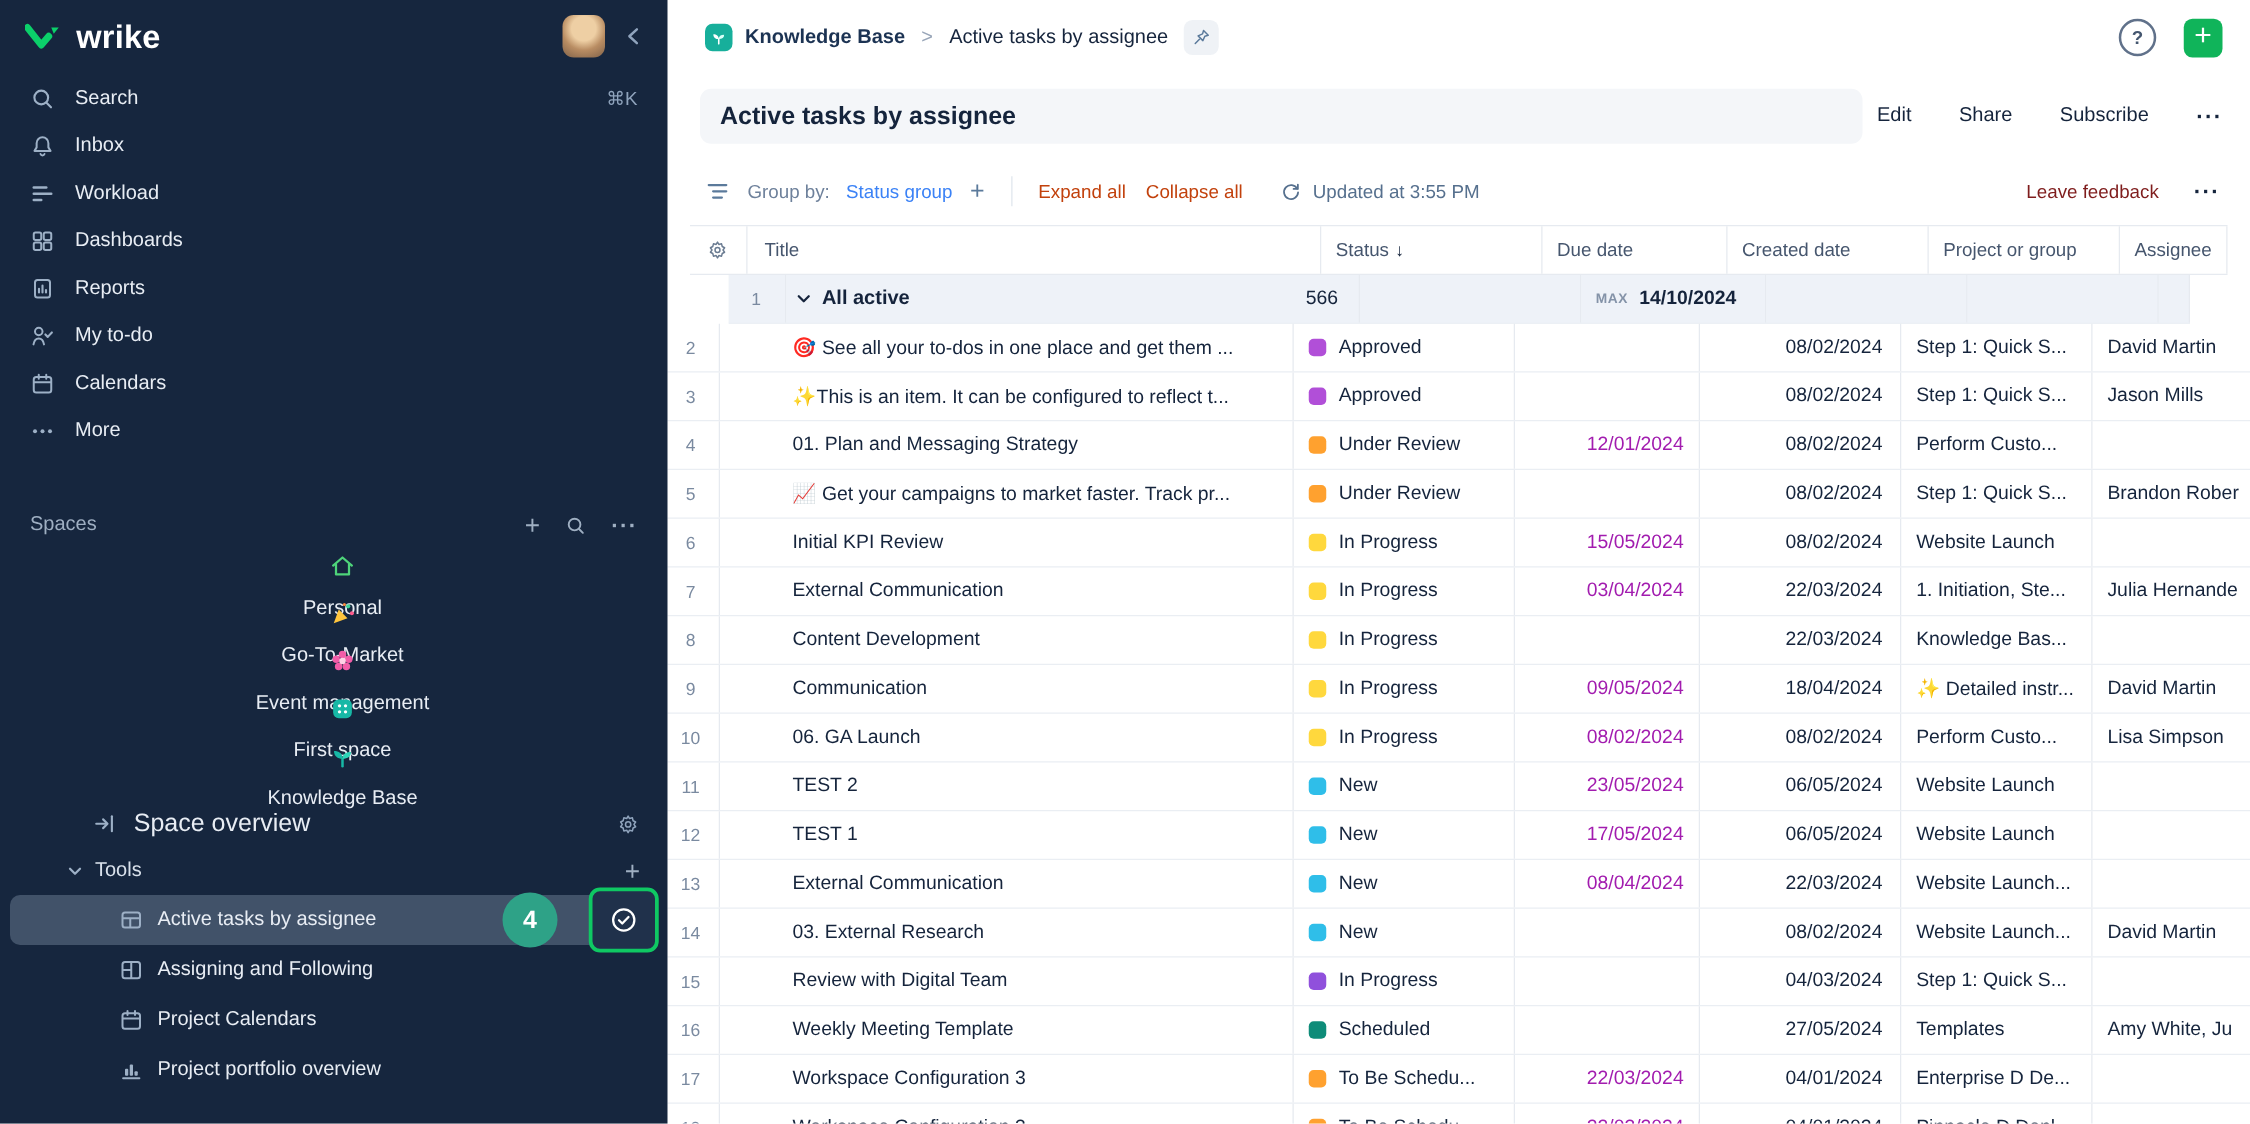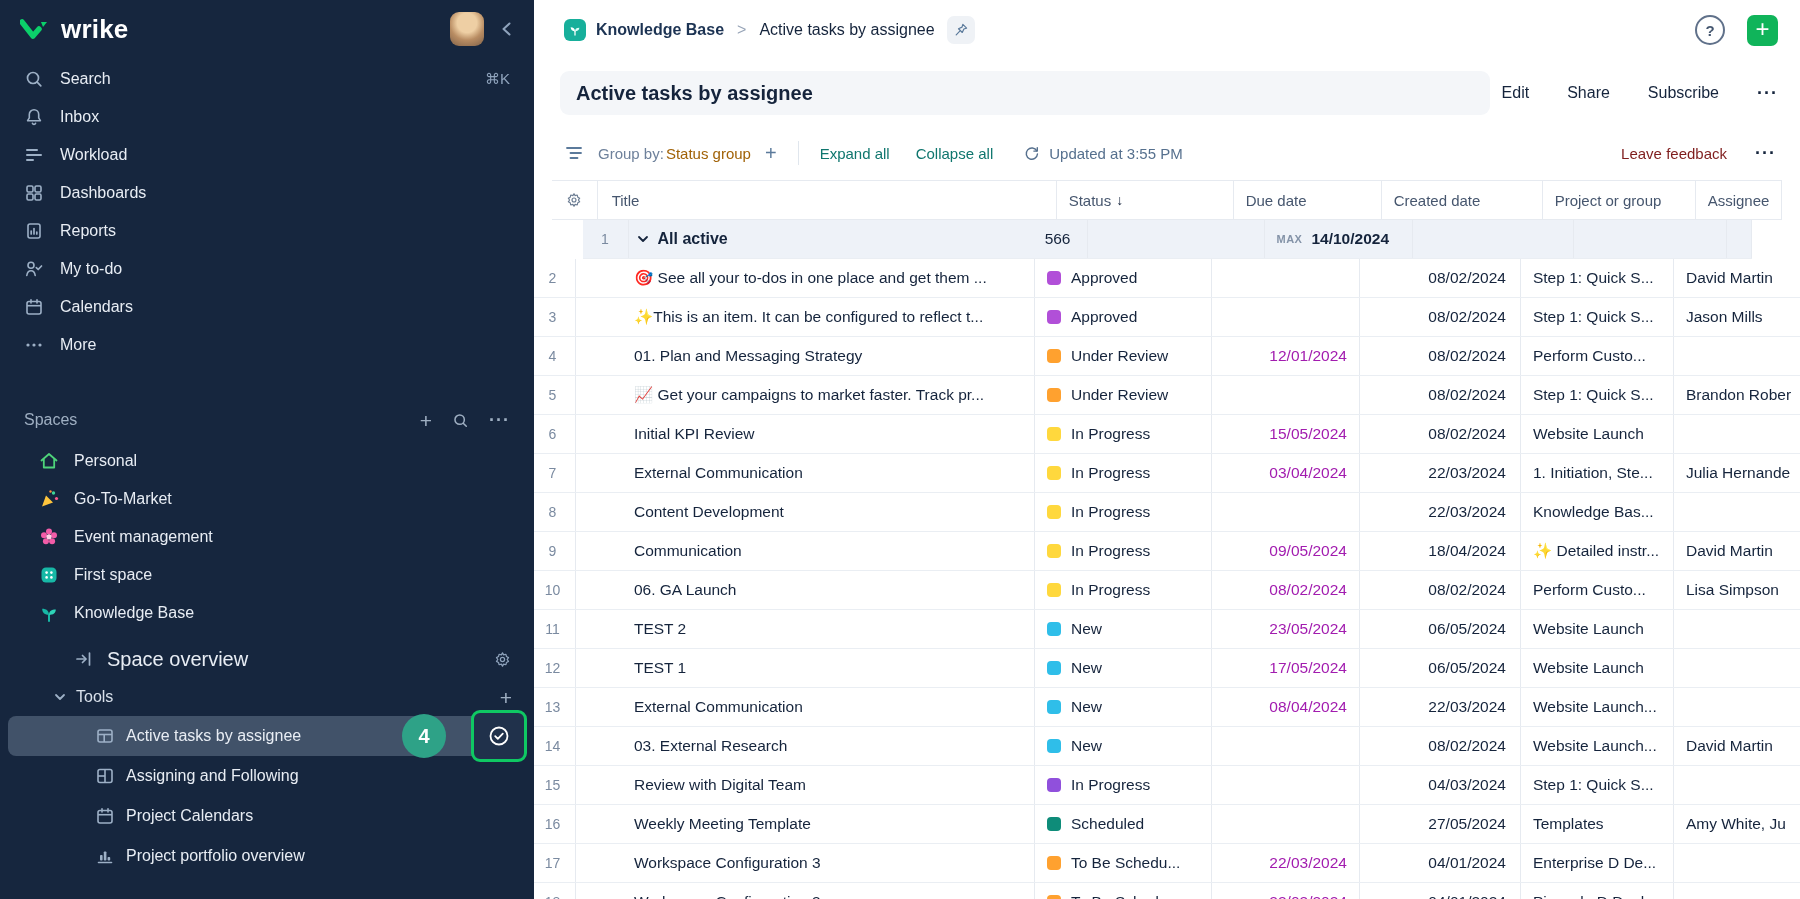--- a/index.html
+++ b/index.html
@@ -19,21 +19,21 @@
   .collapse-btn{margin-left:14px;color:#8FA3BC;cursor:pointer;}
   .nav{padding-top:2px;}
   .nav-item{height:38px;display:flex;align-items:center;gap:16px;padding:0 24px;font-size:16px;cursor:pointer;}
   .ni{width:20px;height:20px;color:#9DB0C6;flex:none;}
   .shortcut{margin-left:auto;color:#8FA3BC;font-size:15px;}
   .spaces-head{margin-top:34px;height:44px;display:flex;align-items:center;padding:0 24px;color:#9FAFC2;font-size:16px;}
   .spaces-tools{margin-left:auto;display:flex;align-items:center;gap:20px;color:#9FAFC2;}
   .spaces-tools .t{cursor:pointer;display:flex;align-items:center;}
   .plus-glyph{font-size:21px;line-height:1;color:#9FAFC2;}
   .dots-glyph{font-size:18px;font-weight:700;letter-spacing:1px;line-height:1;}
-  .space-item{height:38px;display:flex;align-items:center;gap:14px;padding:0 24px 0 38px;font-size:16px;cursor:pointer;}
+  .space-item{height:38px;display:flex;align-items:center;gap:14px;padding:0 24px 0 38px;font-size:16px;cursor:pointer;flex-direction:column;}
   .space-ico{width:22px;height:22px;flex:none;}
   .kb-sub{margin-top:8px;}
   .sub-row{height:38px;display:flex;align-items:center;gap:13px;padding:0 22px 0 74px;font-size:20px;cursor:pointer;}
   .sub-row .tail{margin-left:auto;color:#8FA3BC;}
   .tools-row{height:38px;display:flex;align-items:center;gap:10px;padding:0 22px 0 54px;font-size:16px;color:#D9E1EB;cursor:pointer;}
   .tools-row .tail{margin-left:auto;}
   .tool-item{height:40px;margin:0 8px;border-radius:8px;display:flex;align-items:center;gap:11px;
     padding:0 14px 0 87px;font-size:16px;cursor:pointer;position:relative;}
   .tool-item.selected{background:#415269;}
   .ti{width:20px;height:20px;color:#9DB0C6;flex:none;}
@@ -57,25 +57,25 @@
   .add-btn{width:31px;height:31px;border-radius:7px;background:#10B45A;color:#fff;margin-left:22px;
     display:flex;align-items:center;justify-content:center;font-size:24px;font-weight:400;cursor:pointer;padding-bottom:2px;box-sizing:border-box;}
   .title-row{height:66px;flex:none;display:flex;align-items:center;padding:0 22px 0 26px;}
   .title-input{width:930px;height:44px;background:#F4F6F9;border-radius:9px;display:flex;align-items:center;
     padding:0 16px;font-size:20px;font-weight:700;color:#15243C;box-sizing:border-box;cursor:text;}
   .title-actions{margin-left:auto;display:flex;align-items:center;gap:38px;font-size:16px;color:#15243C;}
   .title-actions .act{cursor:pointer;}
   .toolbar{height:54px;flex:none;display:flex;align-items:center;padding:0 24px 0 30px;font-size:15px;}
   .tb-ico{width:20px;height:20px;color:#5B7A9B;flex:none;}
   .gb-label{color:#6E819B;margin-left:14px;}
-  .gb-value{color:#a16207;margin-left:2px;cursor:pointer;text-align:center;}
+  .gb-value{color:#3b82f6;margin-left:13px;cursor:pointer;text-align:center;}
   .gb-add{color:#5B7A9B;font-size:20px;margin-left:14px;cursor:pointer;line-height:1;}
   .v-div{width:1px;height:24px;background:#E0E6ED;margin:0 21px;}
-  .tb-btn{color:#0f766e;cursor:pointer;}
-  .tb-btn + .tb-btn{margin-left:26px;}
+  .tb-btn{color:#c2410c;cursor:pointer;}
+  .tb-btn + .tb-btn{margin-left:16px;}
   .updated{display:flex;align-items:center;gap:9px;color:#56708E;margin-left:30px;}
   .leave-feedback{margin-left:auto;color:#7f1d1d;cursor:pointer;}
   .tb-more{margin-left:28px;color:#15243C;cursor:pointer;}
   
   .table{flex:1;overflow:hidden;display:flex;flex-direction:column;align-items:center;}
   .trow,.thead{display:flex;align-items:stretch;flex:none;}
   .thead{height:38px;border-top:1px solid #E6EAF0;border-bottom:1px solid #E6EAF0;color:#46566E;font-size:15px;}
   .trow{height:38px;border-bottom:1px solid #EAEEF3;font-size:15.5px;color:#15243C;cursor:pointer;}
   .cell{display:flex;align-items:center;border-right:1px solid #E6EAF0;box-sizing:border-box;min-width:0;
     white-space:nowrap;overflow:hidden;}

